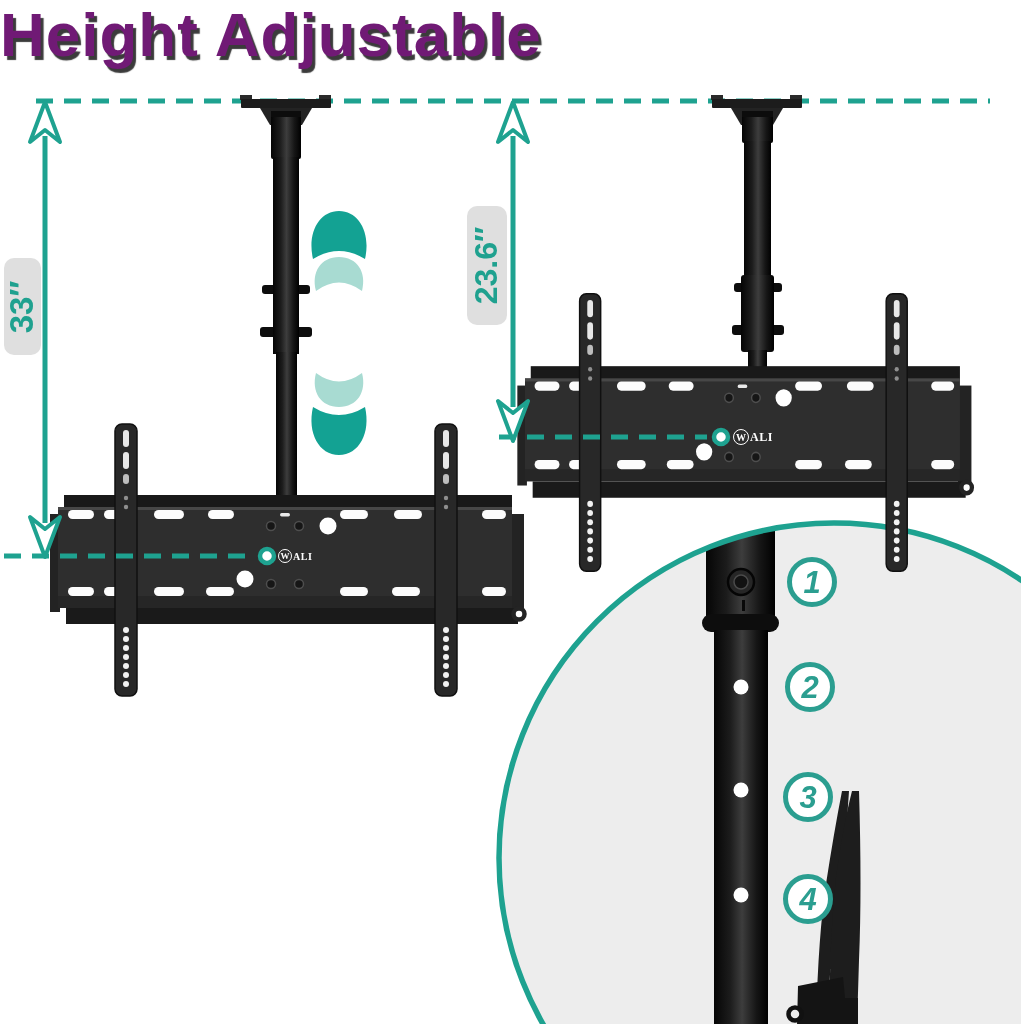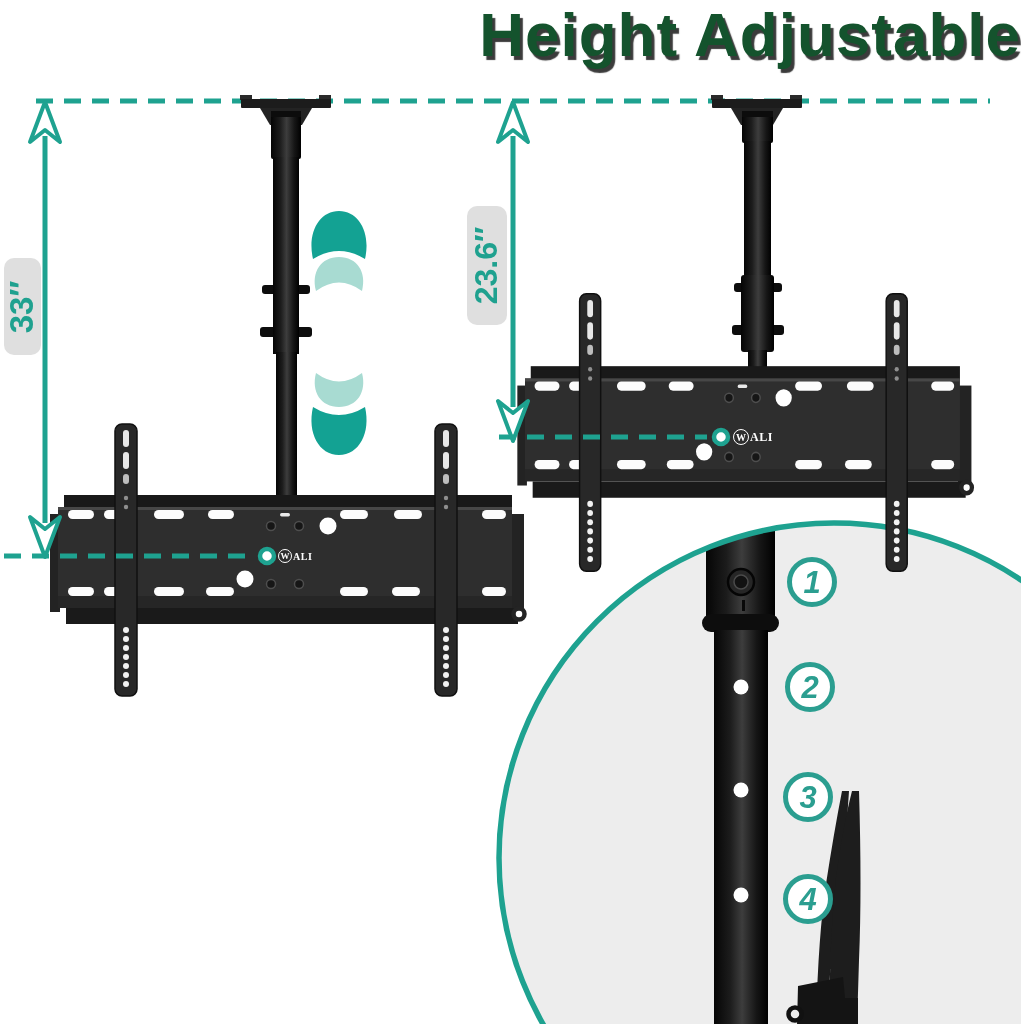--- a/index.html
+++ b/index.html
@@ -1,20 +1,20 @@
 <!DOCTYPE html>
 <html><head>
 <meta charset="utf-8">
 <style>
   html,body{margin:0;padding:0;background:#fff;}
   .stage{position:relative;width:1021px;height:1024px;overflow:hidden;background:#fff;
          font-family:"Liberation Sans",sans-serif;}
   .scene{position:absolute;left:0;top:0;}
-  .title{position:absolute;left:0;top:0;width:100%;text-align:right;
-         font-size:62px;font-weight:700;letter-spacing:1px;color:#14532d;
+  .title{position:absolute;left:0;top:0;width:100%;text-align:left;
+         font-size:62px;font-weight:700;letter-spacing:1px;color:#701a75;
          text-shadow:3px 4px 1px #3b3b3b;line-height:70px;}
   .dim-label{position:absolute;background:#DFDFDF;border-radius:10px;
              display:flex;align-items:center;justify-content:center;}
   .dim-label span{transform:rotate(-90deg);white-space:nowrap;
              font-weight:700;color:#1FA18F;}
   .label-33{left:4px;top:258px;width:37px;height:97px;}
   .label-33 span{font-size:33px;}
   .label-236{left:467px;top:206px;width:40px;height:119px;}
   .label-236 span{font-size:32px;}
   .callout{position:absolute;width:40px;height:40px;border:5px solid #2B9E90;

